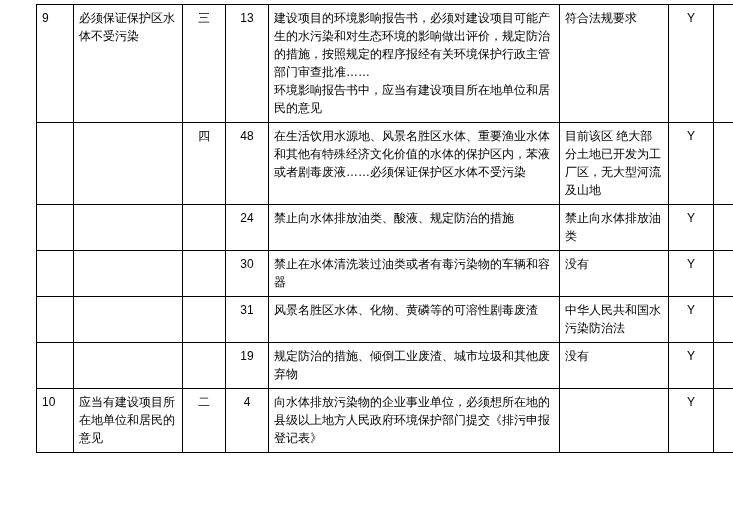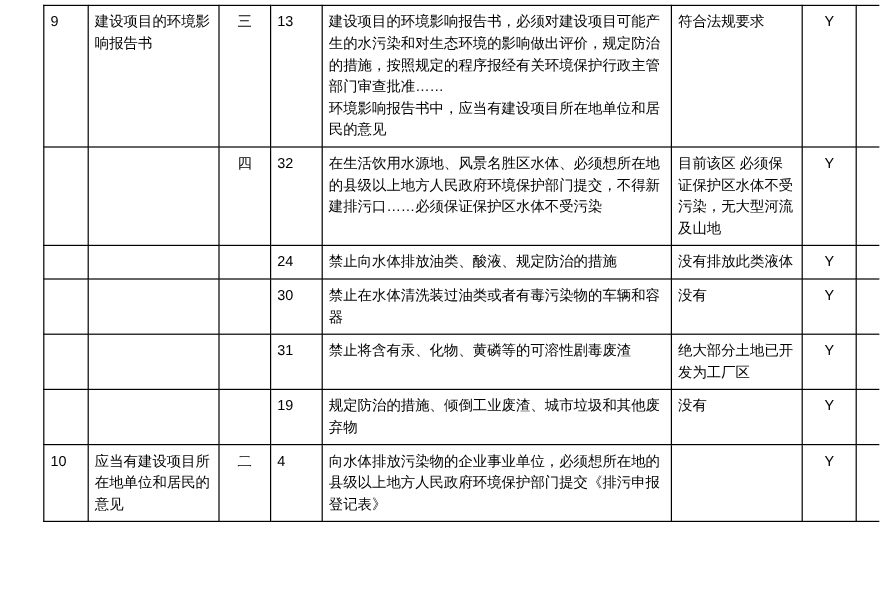--- a/index.html
+++ b/index.html
@@ -40,20 +40,21 @@
   }
   td.c-law {
     width: 98px;
   }
   td.c-chapter {
     width: 32px;
     text-align: center;
   }
   td.c-article {
     width: 32px;
+    text-align: center;
   }
   td.c-content {
     width: 280px;
   }
   td.c-compliance {
     width: 98px;
   }
   td.c-yes {
     width: 34px;
     text-align: center;
@@ -70,21 +71,21 @@
 <body>
 
 <div class="page">
   <table class="reg-table">
     <tbody>
       <tr>
         <td class="c-num">
             <span class="cell-text">9</span>
           </td>
         <td class="c-law">
-            <span class="cell-text">建设项目的环境影响报告书</span>
+            <span class="cell-text">必须保证保护区水体不受污染</span>
           </td>
         <td class="c-chapter">
             <span class="cell-text">三</span>
           </td>
         <td class="c-article">
             <span class="cell-text">13</span>
           </td>
         <td class="c-content">
             <span class="cell-text">建设项目的环境影响报告书，必须对建设项目可能产生的水污染和对生态环境的影响做出评价，规定防治的措施，按照规定的程序报经有关环境保护行政主管部门审查批准……
 环境影响报告书中，应当有建设项目所在地单位和居民的意见</span>
@@ -104,27 +105,27 @@
         <td class="c-num">
             <span class="cell-text"></span>
           </td>
         <td class="c-law">
             <span class="cell-text"></span>
           </td>
         <td class="c-chapter">
             <span class="cell-text">四</span>
           </td>
         <td class="c-article">
-            <span class="cell-text">32</span>
-          </td>
-        <td class="c-content">
-            <span class="cell-text">在生活饮用水源地、风景名胜区水体、必须想所在地的县级以上地方人民政府环境保护部门提交，不得新建排污口……必须保证保护区水体不受污染</span>
-          </td>
-        <td class="c-compliance">
-            <span class="cell-text">目前该区 必须保证保护区水体不受污染，无大型河流及山地</span>
+            <span class="cell-text">48</span>
+          </td>
+        <td class="c-content">
+            <span class="cell-text">在生活饮用水源地、风景名胜区水体、重要渔业水体和其他有特殊经济文化价值的水体的保护区内，苯液或者剧毒废液……必须保证保护区水体不受污染</span>
+          </td>
+        <td class="c-compliance">
+            <span class="cell-text">目前该区 绝大部分土地已开发为工厂区，无大型河流及山地</span>
           </td>
         <td class="c-yes">
             <span class="cell-text">Y</span>
           </td>
         <td class="c-blank1">
             <span class="cell-text"></span>
           </td>
 
       </tr>
       <tr>
@@ -137,21 +138,21 @@
         <td class="c-chapter">
             <span class="cell-text"></span>
           </td>
         <td class="c-article">
             <span class="cell-text">24</span>
           </td>
         <td class="c-content">
             <span class="cell-text">禁止向水体排放油类、酸液、规定防治的措施</span>
           </td>
         <td class="c-compliance">
-            <span class="cell-text">没有排放此类液体</span>
+            <span class="cell-text">禁止向水体排放油类</span>
           </td>
         <td class="c-yes">
             <span class="cell-text">Y</span>
           </td>
         <td class="c-blank1">
             <span class="cell-text"></span>
           </td>
 
       </tr>
       <tr>
@@ -188,24 +189,24 @@
         <td class="c-law">
             <span class="cell-text"></span>
           </td>
         <td class="c-chapter">
             <span class="cell-text"></span>
           </td>
         <td class="c-article">
             <span class="cell-text">31</span>
           </td>
         <td class="c-content">
-            <span class="cell-text">禁止将含有汞、化物、黄磷等的可溶性剧毒废渣</span>
-          </td>
-        <td class="c-compliance">
-            <span class="cell-text">绝大部分土地已开发为工厂区</span>
+            <span class="cell-text">风景名胜区水体、化物、黄磷等的可溶性剧毒废渣</span>
+          </td>
+        <td class="c-compliance">
+            <span class="cell-text">中华人民共和国水污染防治法</span>
           </td>
         <td class="c-yes">
             <span class="cell-text">Y</span>
           </td>
         <td class="c-blank1">
             <span class="cell-text"></span>
           </td>
 
       </tr>
       <tr>

